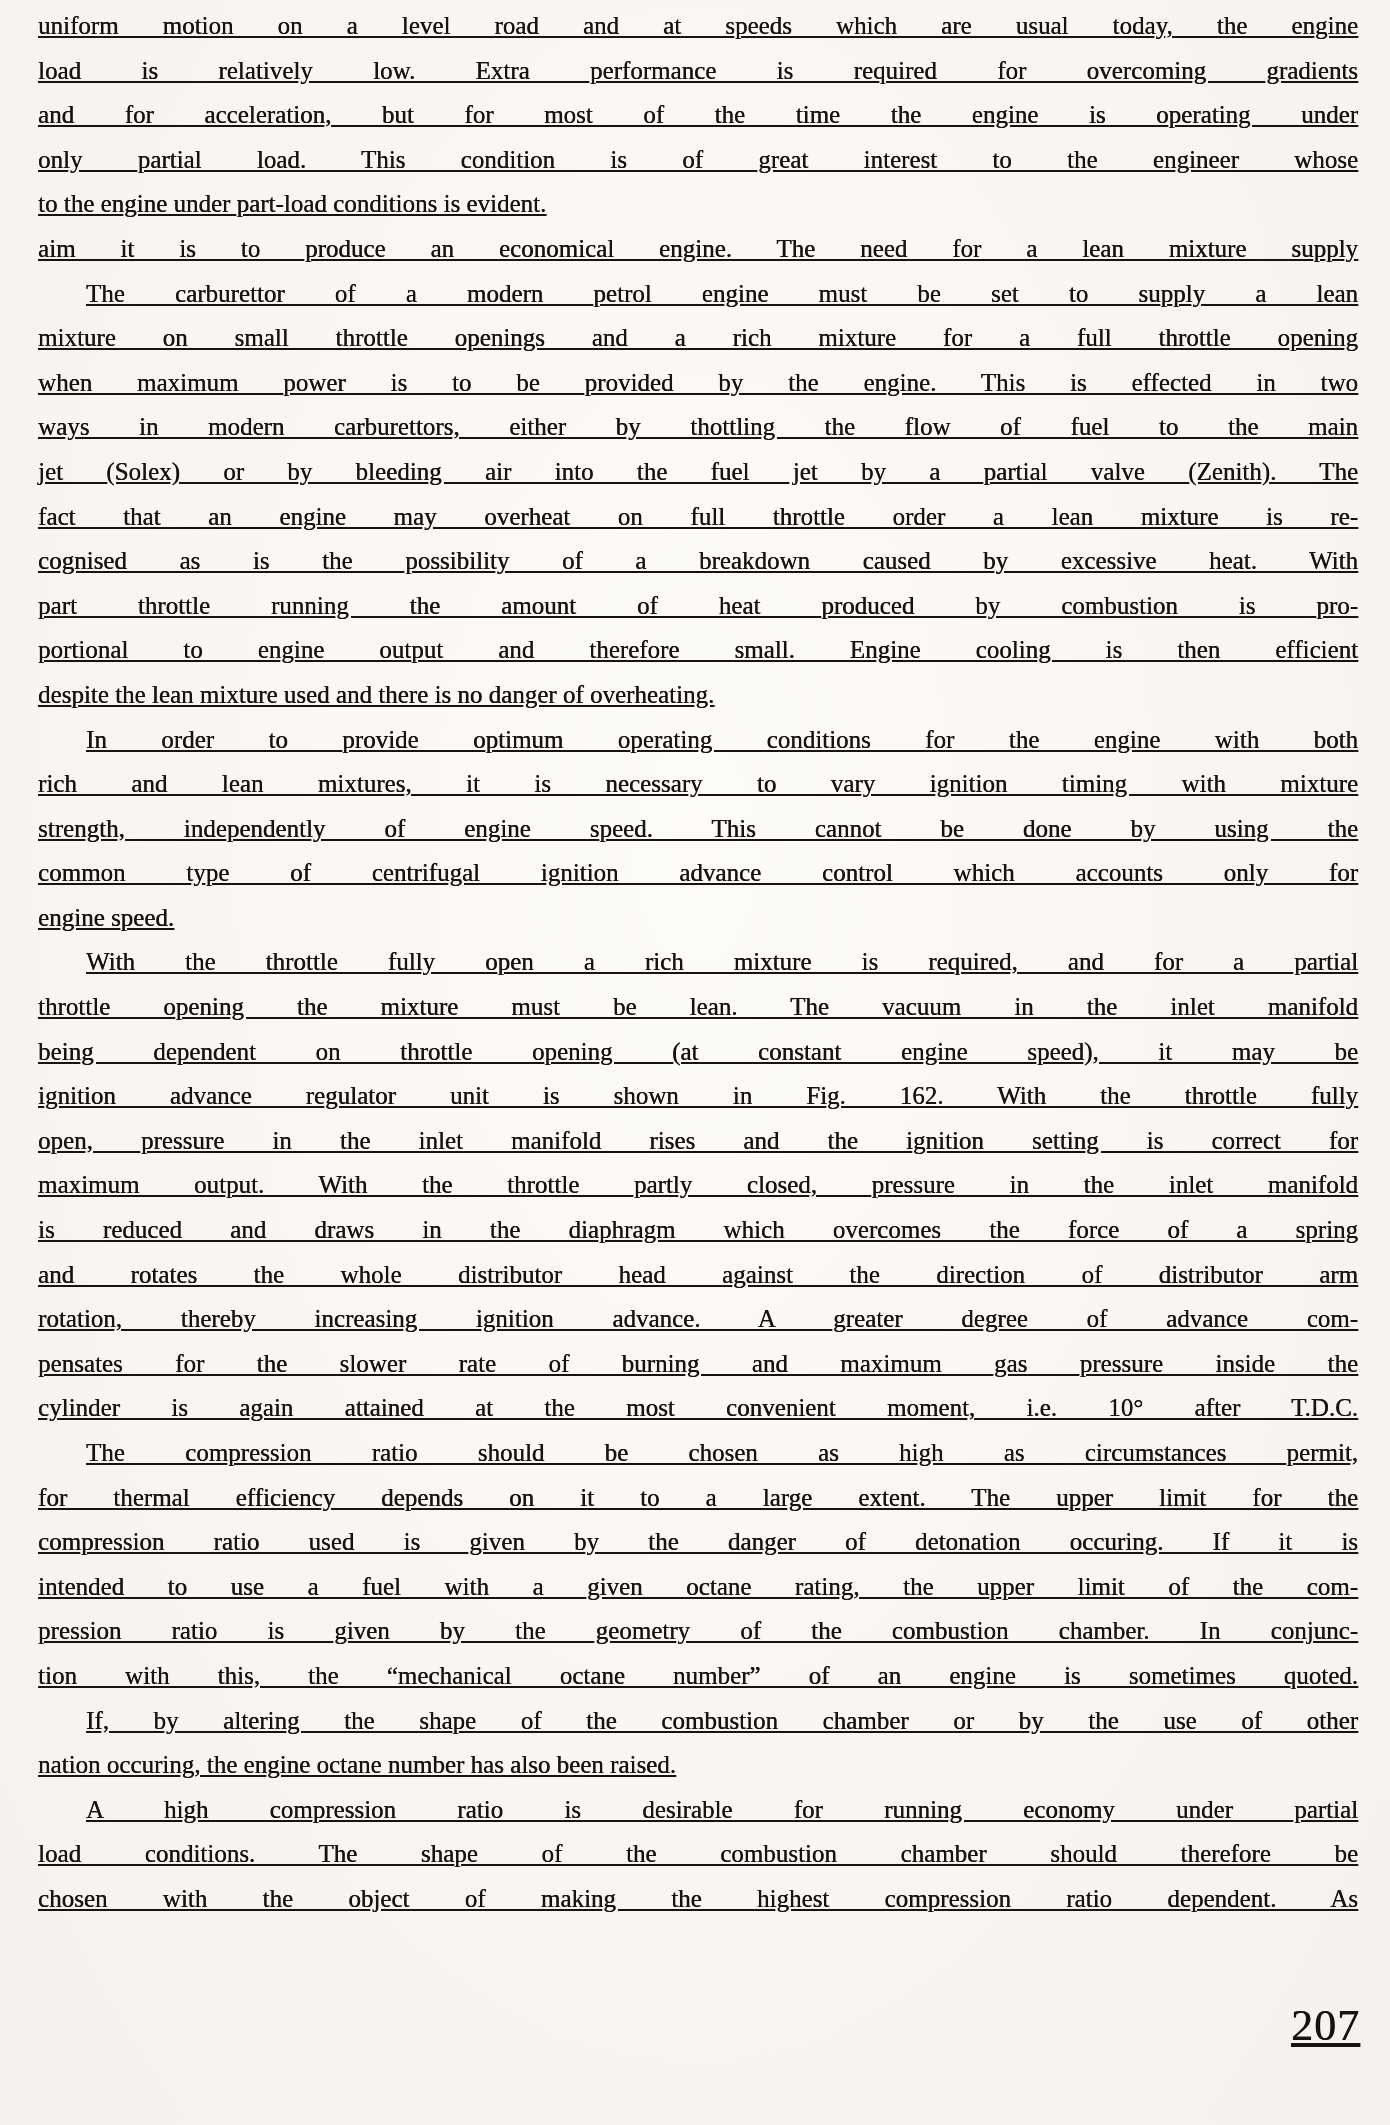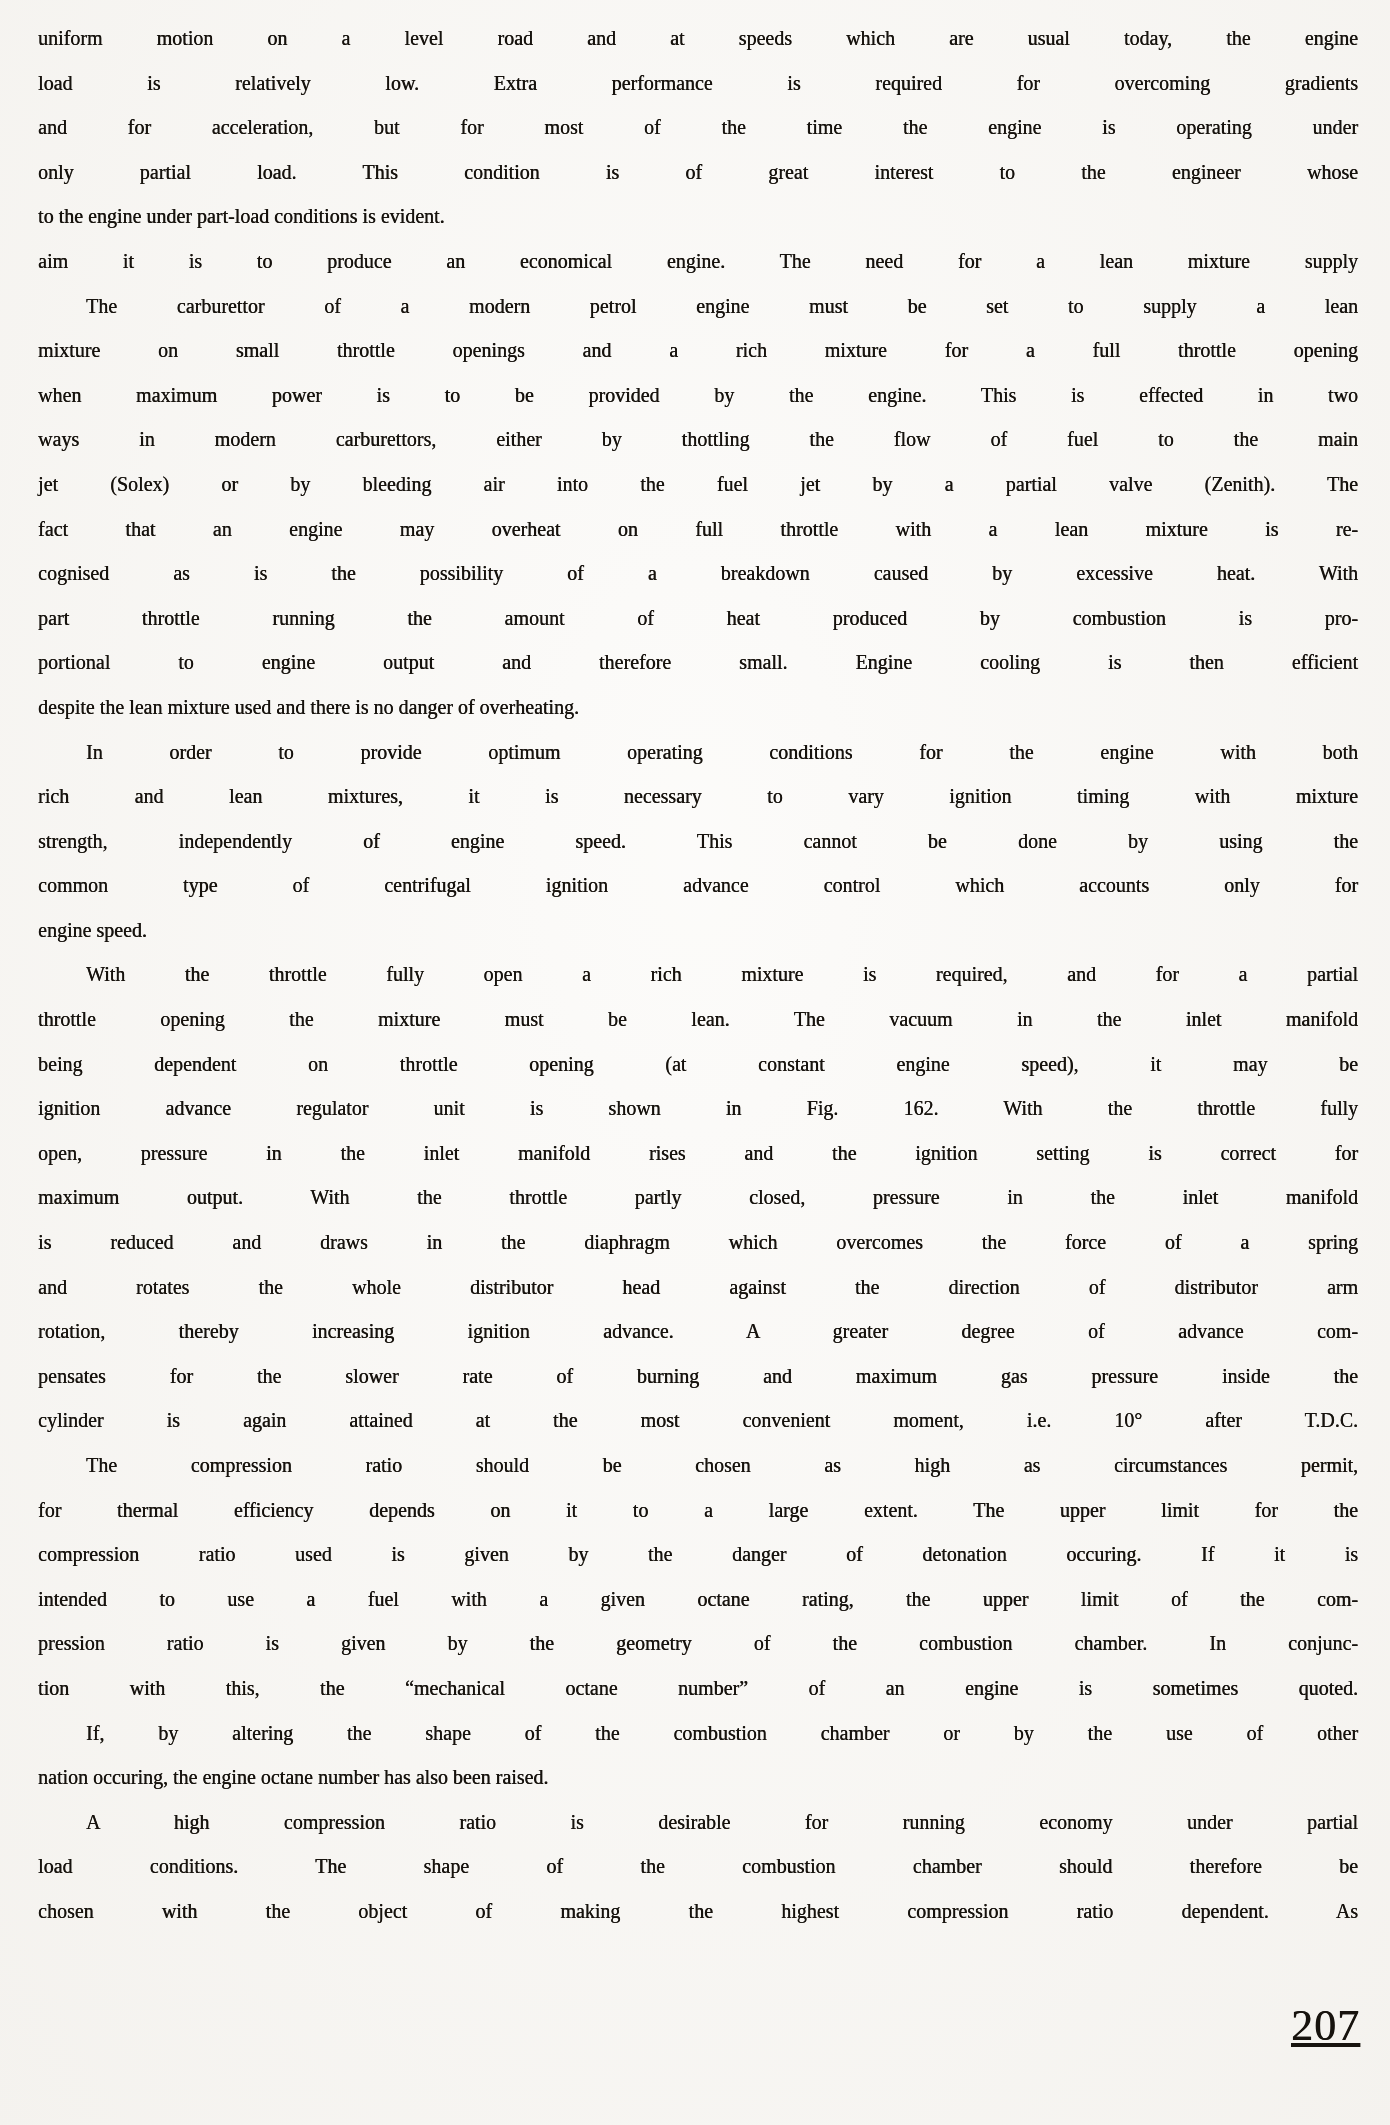--- a/index.html
+++ b/index.html
@@ -12,24 +12,25 @@
     color: #17130e;
   }
   .page {
     position: absolute; inset: 0;
     background:
       radial-gradient(ellipse at 50% 40%, rgba(255,255,255,0.6), rgba(0,0,0,0.015)),
       #f8f6f2;
   }
   .textblock {
     position: absolute;
-    left: 38px; top: 16px; width: 1320px;
-    font-size: 20px;
+    left: 38px; top: 4px; width: 1320px;
+    font-size: 25px;
     line-height: 44.6px;
     text-shadow: 0.35px 0 0 currentColor;
+    text-decoration: underline;
   }
   .line {
     text-align: justify;
     text-align-last: justify;
   }
   .line.end { text-align-last: left; }
   .line.indent { text-indent: 48px; }
   .pagenum {
     position: absolute;
     left: 1291px; top: 2000px;
@@ -48,21 +49,21 @@
       <div class="line">load is relatively low. Extra performance is required for overcoming gradients</div>
       <div class="line">and for acceleration, but for most of the time the engine is operating under</div>
       <div class="line">only partial load. This condition is of great interest to the engineer whose</div>
       <div class="line end">to the engine under part-load conditions is evident.</div>
       <div class="line">aim it is to produce an economical engine. The need for a lean mixture supply</div>
       <div class="line indent">The carburettor of a modern petrol engine must be set to supply a lean</div>
       <div class="line">mixture on small throttle openings and a rich mixture for a full throttle opening</div>
       <div class="line">when maximum power is to be provided by the engine. This is effected in two</div>
       <div class="line">ways in modern carburettors, either by thottling the flow of fuel to the main</div>
       <div class="line">jet (Solex) or by bleeding air into the fuel jet by a partial valve (Zenith). The</div>
-      <div class="line">fact that an engine may overheat on full throttle with a lean mixture is re-</div>
+      <div class="line">fact that an engine may overheat on full throttle order a lean mixture is re-</div>
       <div class="line">cognised as is the possibility of a breakdown caused by excessive heat. With</div>
       <div class="line">part throttle running the amount of heat produced by combustion is pro-</div>
       <div class="line">portional to engine output and therefore small. Engine cooling is then efficient</div>
       <div class="line end">despite the lean mixture used and there is no danger of overheating.</div>
       <div class="line indent">In order to provide optimum operating conditions for the engine with both</div>
       <div class="line">rich and lean mixtures, it is necessary to vary ignition timing with mixture</div>
       <div class="line">strength, independently of engine speed. This cannot be done by using the</div>
       <div class="line">common type of centrifugal ignition advance control which accounts only for</div>
       <div class="line end">engine speed.</div>
       <div class="line indent">With the throttle fully open a rich mixture is required, and for a partial</div>

